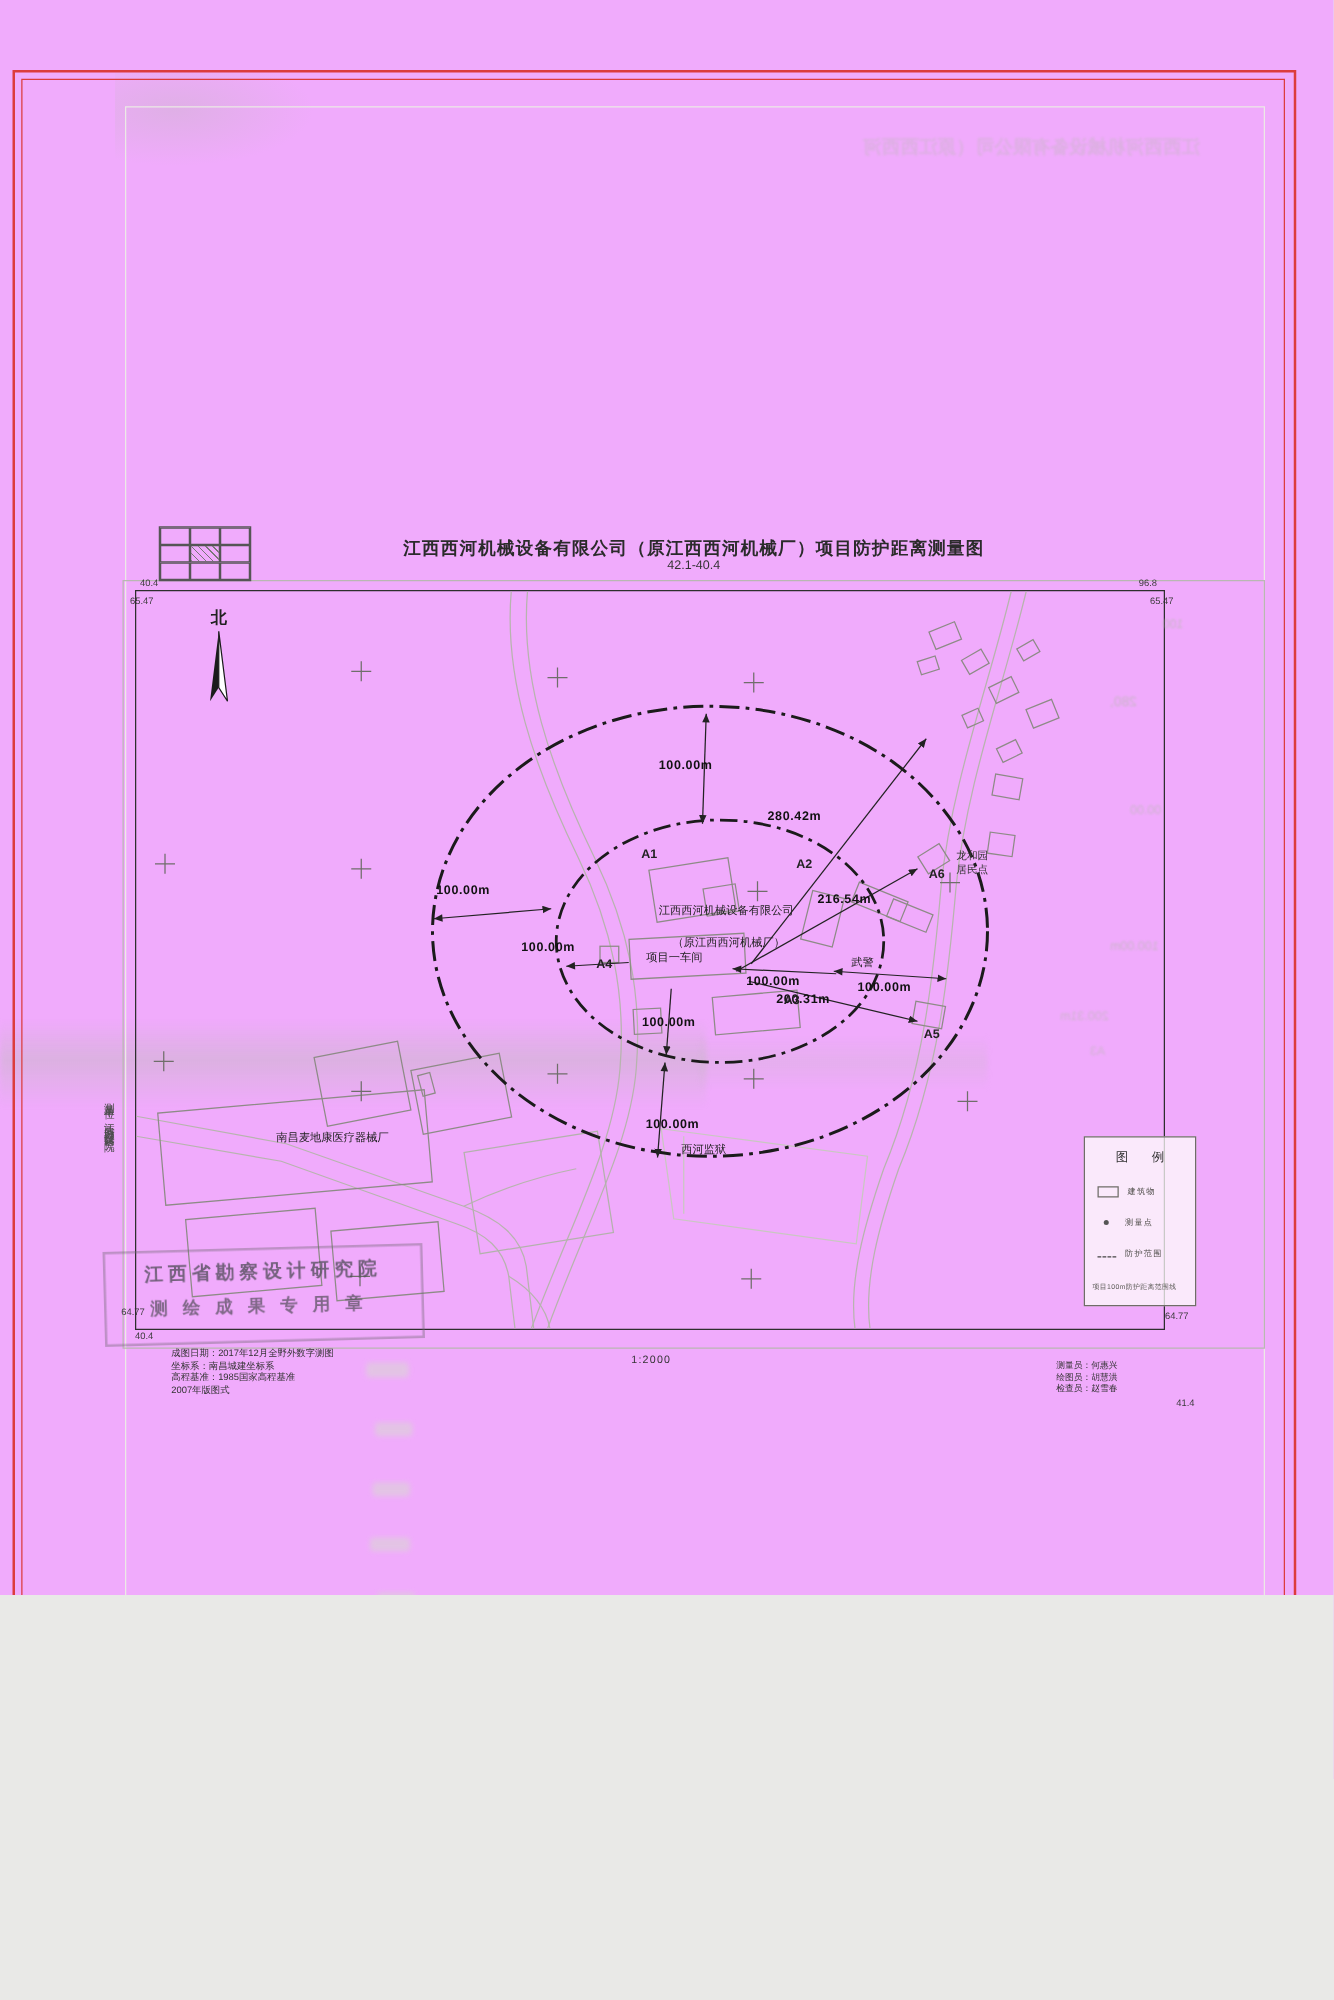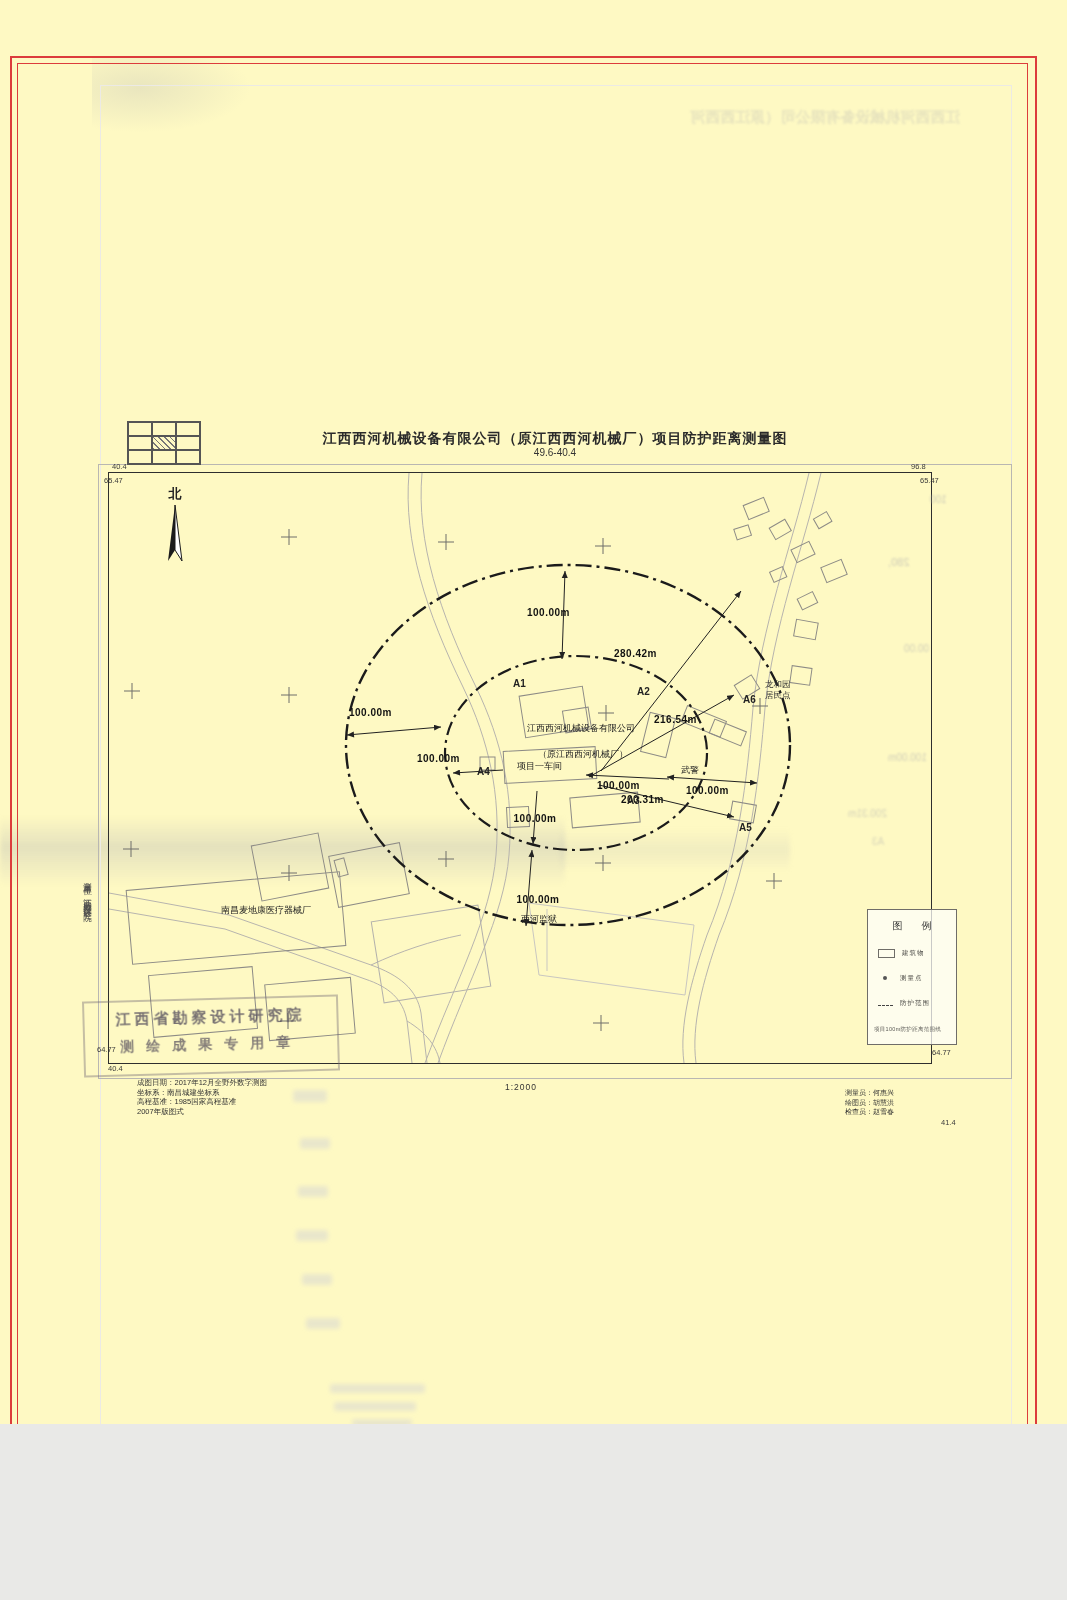--- a/index.html
+++ b/index.html
@@ -1,16 +1,16 @@
 <!DOCTYPE html>
 <html><head>
 <meta charset="utf-8">
 <style>
   html,body{margin:0;padding:0;background:#e9e9e7;}
-  #page{position:relative;width:1067px;height:1424px;background:#fef9c3;overflow:hidden;
+  #page{position:relative;width:1067px;height:1276px;background:#f0abfc;overflow:hidden;
         font-family:"Liberation Sans",sans-serif;color:#222;}
   .ml{position:absolute;white-space:nowrap;color:#1d1d1d;}
   .dim{font-size:10px;letter-spacing:.5px;font-weight:600;color:#111;}
   .pt{font-size:10px;font-weight:600;color:#222;}
   .cjk9{font-size:9px;color:#222;}
   .cjk8{font-size:8.5px;color:#333;margin-top:12px;}
   .corner{position:absolute;font-size:7.5px;color:#3a3a3a;white-space:nowrap;}
   .center{transform:translateX(-50%);}
   .redframe{position:absolute;border-style:solid;border-color:#dc3c3c;}
   .ghost{position:absolute;transform:scaleX(-1);filter:blur(1px);color:#b9b8b2;white-space:nowrap;}
@@ -75,21 +75,21 @@
       <div></div>
     <div></div>
       <div class="hatch"></div>
       <div></div>
     <div></div>
       <div></div>
       <div></div>
   </div>
 
   <div id="maptitle">江西西河机械设备有限公司（原江西西河机械厂）项目防护距离测量图</div>
-  <div id="mapsub">49.6-40.4</div>
+  <div id="mapsub">42.1-40.4</div>
 
   <span class="corner" style="left:112px;top:462px;">40.4</span>
   <span class="corner" style="left:104px;top:476px;">65.47</span>
   <span class="corner" style="left:911px;top:462px;">96.8</span>
   <span class="corner" style="left:920px;top:476px;">65.47</span>
   <span class="corner" style="left:97px;top:1045px;">64.77</span>
   <span class="corner" style="left:108px;top:1064px;">40.4</span>
   <span class="corner" style="left:932px;top:1048px;">64.77</span>
   <span class="corner" style="left:941px;top:1118px;">41.4</span>
 
@@ -200,21 +200,21 @@
     <span class="ml pt" style="left:528px;top:213px;">A2</span>
     <span class="ml pt" style="left:518px;top:322px;">A3</span>
     <span class="ml pt" style="left:368px;top:293px;">A4</span>
     <span class="ml pt" style="left:630px;top:349px;">A5</span>
     <span class="ml pt" style="left:634px;top:221px;">A6</span>
 
     <span class="ml cjk9 center" style="left:472px;top:249px;">江西西河机械设备有限公司</span>
     <span class="ml cjk9 center" style="left:474px;top:275px;">（原江西西河机械厂）</span>
     <span class="ml cjk9" style="left:408px;top:287px;">项目一车间</span>
     <span class="ml cjk9" style="left:572px;top:291px;">武警</span>
-    <span class="ml cjk9" style="left:412px;top:440px;">西河监狱</span>
+    <span class="ml cjk9" style="left:436px;top:440px;">西河监狱</span>
     <span class="ml cjk9 center" style="left:157px;top:431px;">南昌麦地康医疗器械厂</span>
     <span class="ml cjk8" style="left:656px;top:194px;">龙和园</span>
     <span class="ml cjk8" style="left:656px;top:205px;">居民点</span>
 
     <div id="legend">
       <div class="lt">图 例</div>
       <div class="row">
         <div class="sym sym1"></div>
         <div class="lab">建筑物</div>
       </div>

